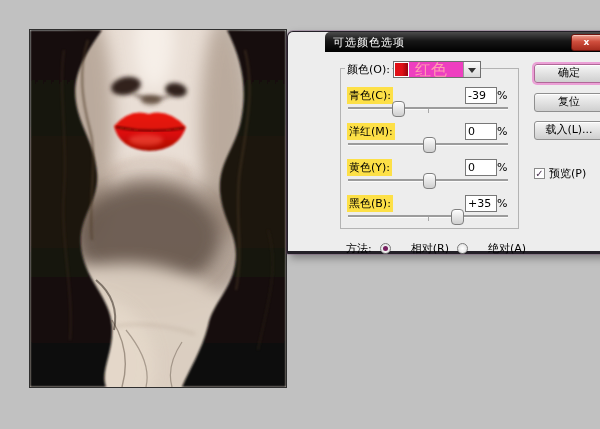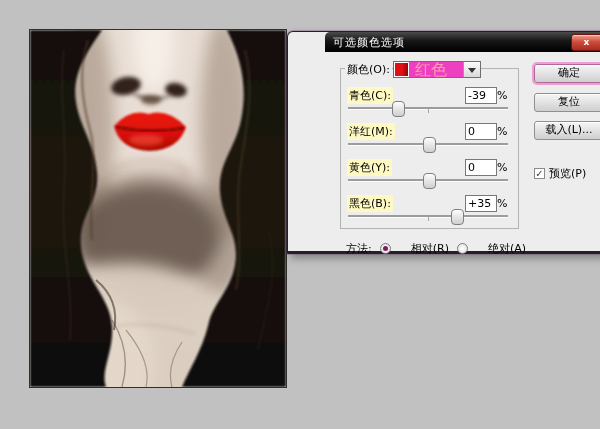--- a/index.html
+++ b/index.html
@@ -65,21 +65,21 @@
     width:16px;background:linear-gradient(#fbfbfb,#d9d9d9);
     border-left:1px solid #9a9a9a;position:relative;
   }
   .combo-arrow::after{
     content:"";position:absolute;left:4px;top:6px;
     border:4px solid transparent;border-top:5px solid #333;border-bottom:none;
   }
 
   
   .srow{position:absolute;left:0;height:17px;width:100%;}
-  .srow .name{position:absolute;left:22px;line-height:17px;background:#fef9c3;padding:0 2px;}
+  .srow .name{position:absolute;left:22px;line-height:17px;background:#fde047;padding:0 2px;}
   .srow input{
     position:absolute;left:140px;top:0;width:26px;height:13px;
     border:1px solid #787878;background:#fff;font:11px "DejaVu Sans","Liberation Sans",sans-serif;
     padding:1px 2px;color:#000;
   }
   .srow .pct{position:absolute;left:172px;line-height:17px;}
   .track{
     position:absolute;left:23px;width:160px;height:2px;
     background:#9c9c9c;box-shadow:0 1px 0 #fbfbfb;cursor:pointer;
   }

